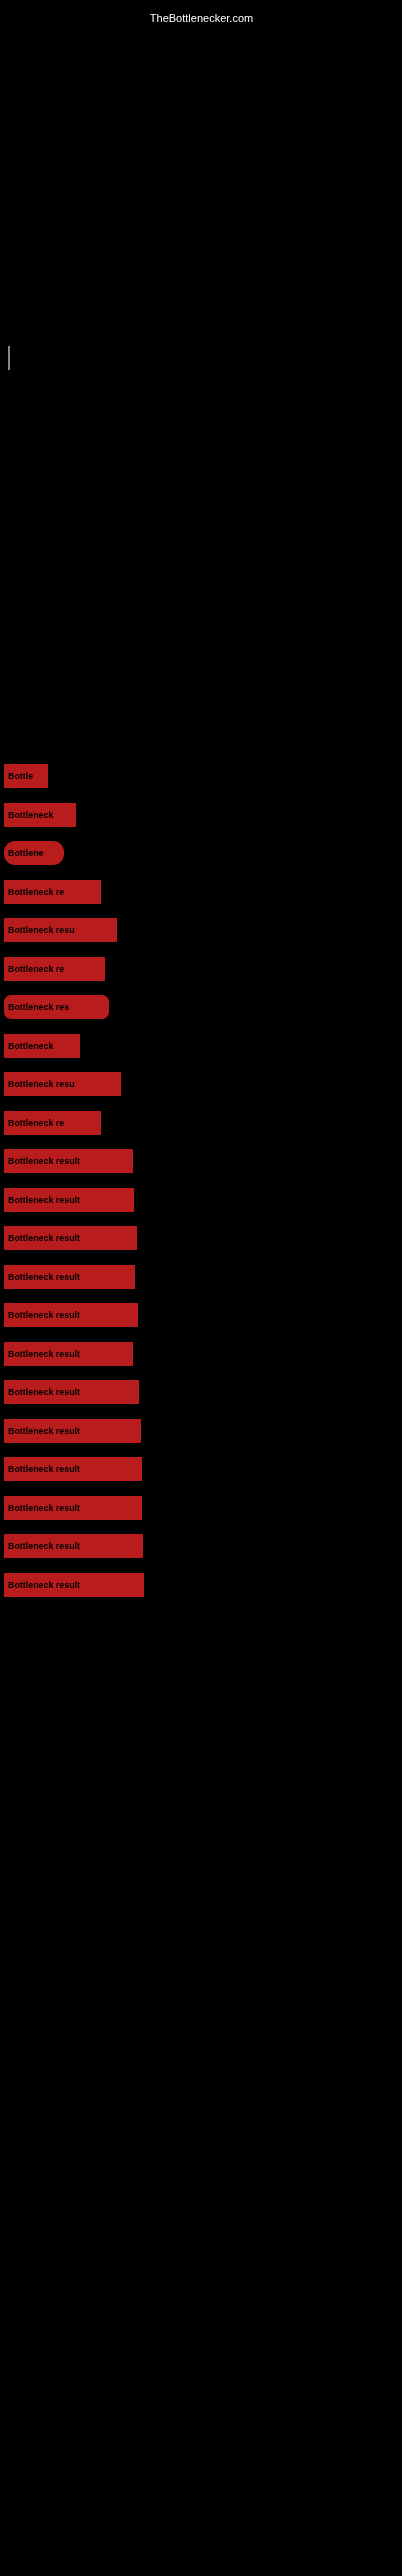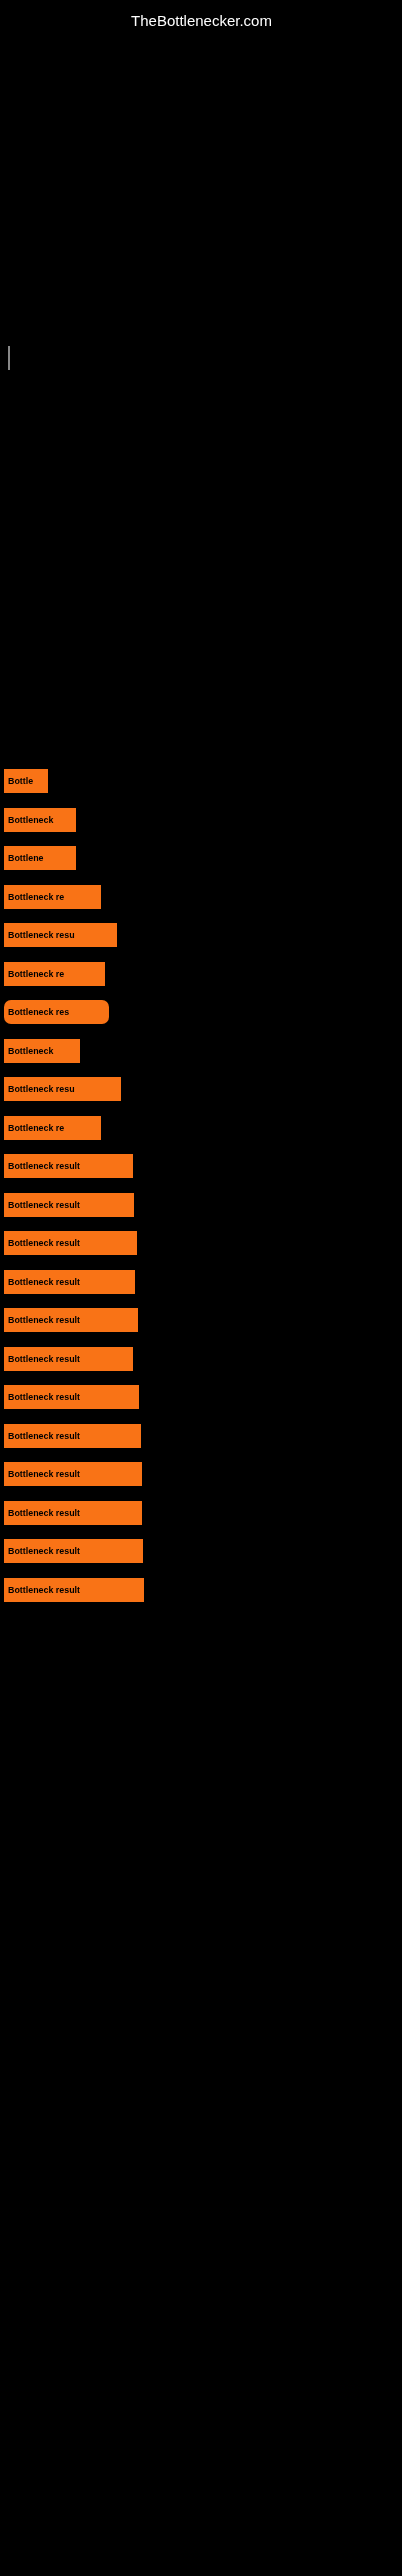--- a/index.html
+++ b/index.html
@@ -11,21 +11,21 @@
     body {
       background-color: #000000;
       width: 403px;
       min-height: 2576px;
       font-family: Arial, sans-serif;
       position: relative;
     }
 
     .site-title {
       color: #ffffff;
-      font-size: 15px;
+      font-size: 11px;
       text-align: center;
       padding: 12px 0 8px 0;
       font-weight: normal;
     }
 
     .chart-area {
       width: 100%;
       height: 346px;
       background-color: #000000;
       position: relative;
@@ -45,21 +45,21 @@
       padding-left: 4px;
     }
 
     .bar-row {
       margin-bottom: 14.5px;
       display: flex;
       align-items: center;
     }
 
     .bar {
-      background-color: #f97316;
+      background-color: #b91c1c;
       height: 24px;
       display: flex;
       align-items: center;
       padding-left: 4px;
       color: #000000;
       font-size: 8.9px;
       font-weight: bold;
       white-space: nowrap;
       overflow: hidden;
     }
@@ -74,21 +74,21 @@
 <div class="divider-line"></div>
 
 <div class="bars-container" id="bars-container">
 <div class="bar-row">
       <div class="bar" style="width: 44px;">Bottle</div>
     </div>
     <div class="bar-row">
       <div class="bar" style="width: 72px;">Bottleneck</div>
     </div>
     <div class="bar-row">
-      <div class="bar" style="width: 72px;">Bottlene</div>
+      <div class="bar" style="width: 60px; border-radius: 11px;">Bottlene</div>
     </div>
     <div class="bar-row">
       <div class="bar" style="width: 97px;">Bottleneck re</div>
     </div>
     <div class="bar-row">
       <div class="bar" style="width: 113px;">Bottleneck resu</div>
     </div>
     <div class="bar-row">
       <div class="bar" style="width: 101px;">Bottleneck re</div>
     </div>

